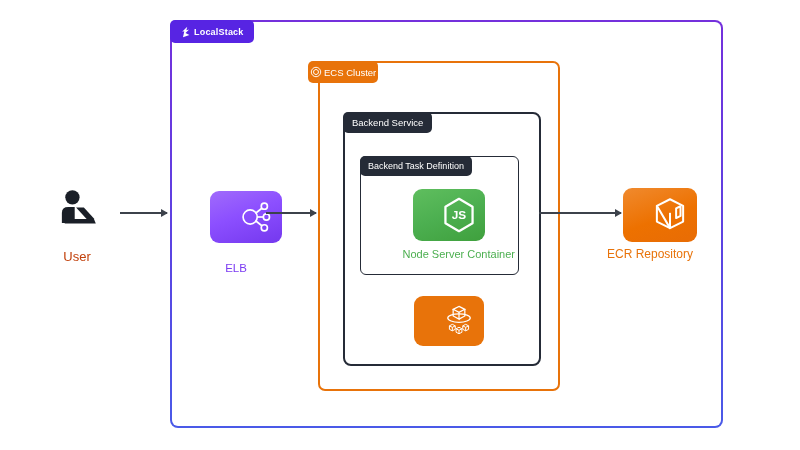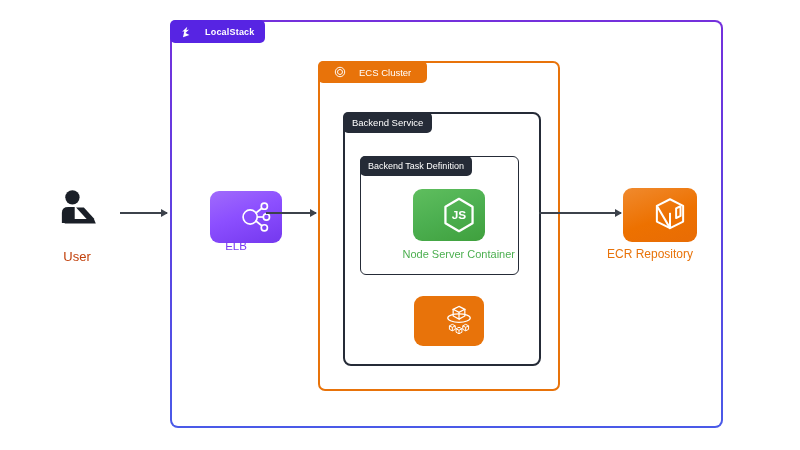--- a/index.html
+++ b/index.html
@@ -14,25 +14,25 @@
 
   
   .ecs-cluster-box{position:absolute;left:318px;top:61px;width:238px;height:326px;
              border:2px solid #e8730a;border-radius:7px;background:transparent;}
   .backend-service-box{position:absolute;left:343px;top:112px;width:194px;height:250px;
              border:2px solid #252b37;border-radius:8px;}
   .backend-task-box{position:absolute;left:360px;top:156px;width:157px;height:117px;
              border:1.5px solid #252b37;border-radius:6px;}
 
   
-  .tab{position:absolute;display:flex;align-items:center;gap:13px;color:#fff;
+  .tab{position:absolute;display:flex;align-items:center;gap:2px;color:#fff;
        white-space:nowrap;box-sizing:border-box;}
   .tab-localstack{left:170px;top:20px;height:23px;padding:0 10px;background:#5724e3;
        border-radius:5px;font-size:9px;font-weight:700;letter-spacing:.2px;}
-  .tab-ecs{left:318px;top:61px;height:22px;padding:0 16px;background:#e8730a;
+  .tab-ecs{left:308px;top:61px;height:22px;padding:0 2px;background:#e8730a;
        border-radius:5px;font-size:9.5px;}
   .tab-bs{left:343px;top:112px;height:21px;padding:0 9px;background:#252b37;
        border-radius:5px;font-size:9.5px;}
   .tab-btd{left:360px;top:156px;height:20px;padding:0 8px;background:#252b37;
        border-radius:5px;font-size:9px;}
 
   
   .icon-sq{position:absolute;border-radius:9px;display:flex;align-items:center;justify-content:center;padding-left:20px;}
   .elb-sq{left:210px;top:191px;width:52px;height:52px;
        background:linear-gradient(160deg,#a06bfb 0%,#8c4fff 45%,#7438ee 100%);}
@@ -40,21 +40,21 @@
        background:linear-gradient(160deg,#5fbe5e 0%,#4caf50 50%,#3fa03d 100%);}
   .ecs-svc-sq{left:414px;top:296px;width:50px;height:50px;background:#e8730a;}
   .ecr-sq{left:623px;top:188px;width:54px;height:54px;
        background:linear-gradient(160deg,#f08a2e 0%,#ed7100 55%,#e86c05 100%);}
 
   .user-wrap{position:absolute;left:55px;top:188px;width:44px;height:48px;}
 
   
   .lbl{position:absolute;text-align:center;}
   .lbl-user{left:47px;top:249px;width:60px;font-size:13px;color:#c2410c;}
-  .lbl-elb{left:210px;top:240px;width:52px;font-size:11.5px;color:#7b3bf2;}
+  .lbl-elb{left:210px;top:262px;width:52px;font-size:11.5px;color:#7b3bf2;}
   .lbl-node{left:362px;top:248px;width:153px;font-size:11px;color:#4caf50;text-align:right;}
   .lbl-ecr{left:598px;top:247px;width:104px;font-size:12px;color:#e8730a;}
 
   
   .arrow{position:absolute;height:1.5px;background:#3c424b;}
   .arrow::after{content:'';position:absolute;right:-1px;top:-3.2px;width:0;height:0;
        border-left:7px solid #3c424b;border-top:4px solid transparent;border-bottom:4px solid transparent;}
   .arrow-1{left:120px;top:212px;width:47px;}
   .arrow-2{left:266px;top:212px;width:50px;}
   .arrow-3{left:539px;top:212px;width:82px;}

